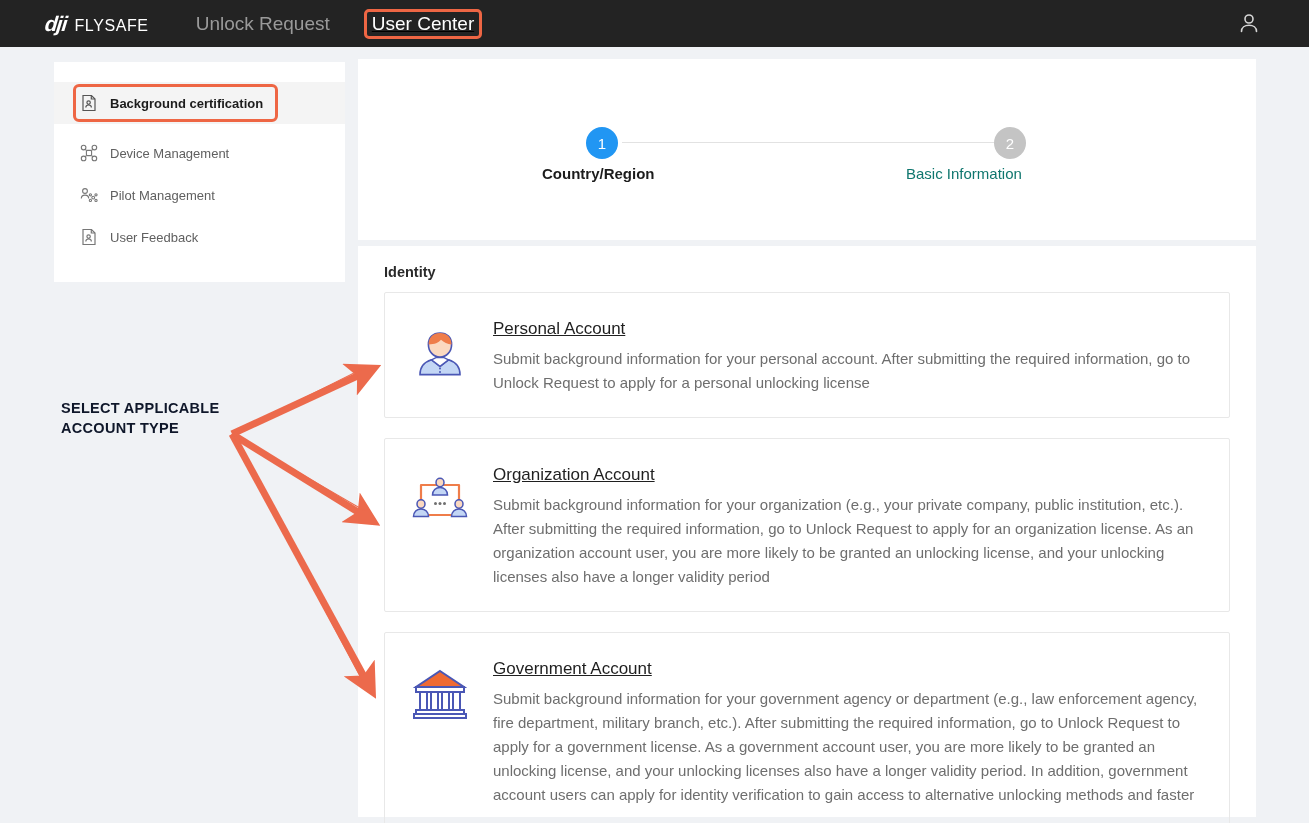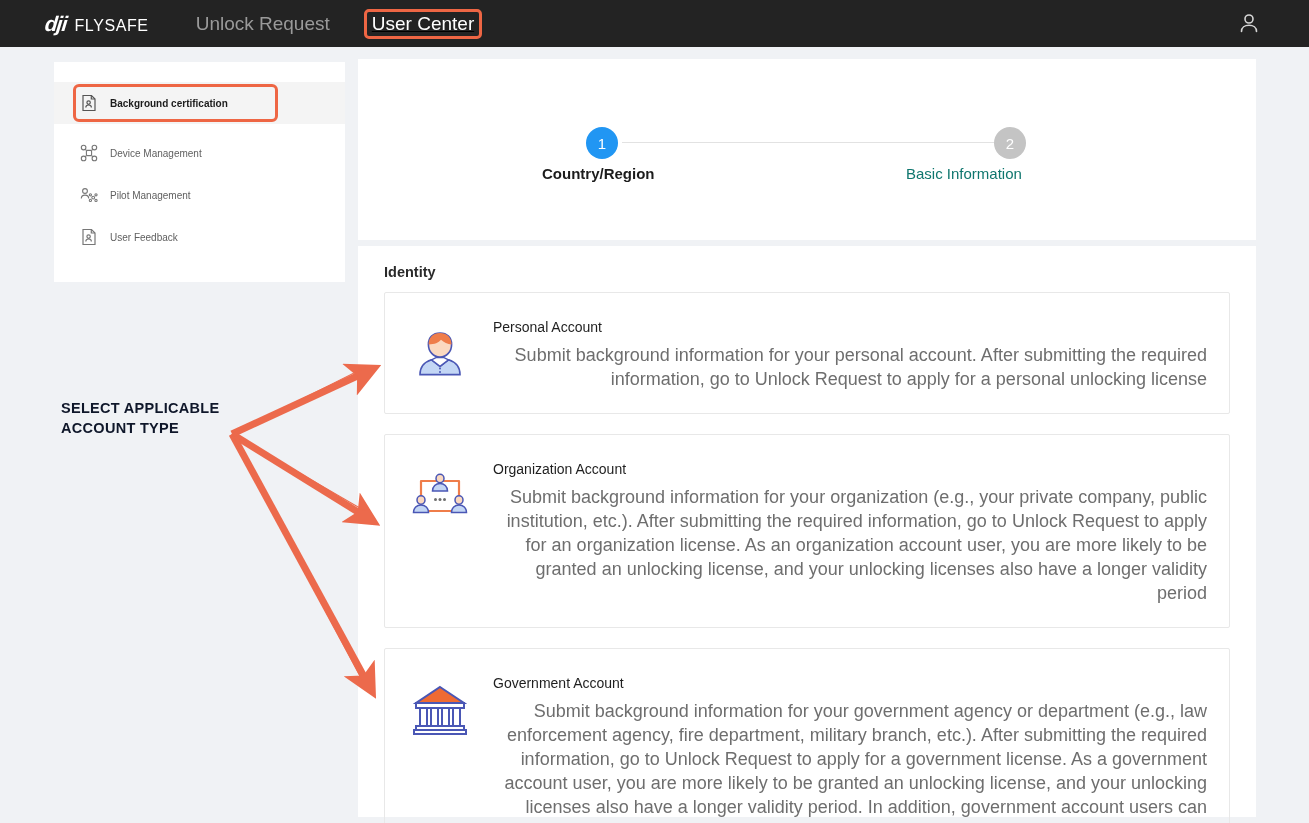--- a/index.html
+++ b/index.html
@@ -68,21 +68,21 @@
   .sidebar {
     position: absolute; left: 54px; top: 62px;
     width: 291px;
     background: #ffffff;
     padding: 20px 0 24px 0;
   }
   .side-item {
     display: flex; align-items: center;
     height: 42px;
     padding-left: 26px;
-    font-size: 10px;
+    font-size: 13px;
     color: #606060;
     cursor: pointer;
     position: relative;
   }
   .side-item .s-icon {
     width: 18px; height: 18px;
     margin-right: 12px;
     display: flex; align-items: center; justify-content: center;
     flex: 0 0 auto;
   }
@@ -158,29 +158,29 @@
   }
   .acct-icon {
     width: 66px; height: 66px;
     flex: 0 0 66px;
     margin-right: 20px;
     margin-top: 4px;
     display: flex; align-items: center; justify-content: center;
   }
   .acct-body { flex: 1 1 auto; padding-top: 2px; }
   .acct-title {
-    font-size: 14px;
+    font-size: 17px;
     color: #1f1f1f;
     margin-bottom: 8px;
+    text-decoration: underline;
   }
   .acct-desc {
-    font-size: 18px;
+    font-size: 15px;
     color: #6e6e6e;
     line-height: 24px;
-    text-align: right;
   }
 
   
   .annot-layer {
     position: absolute; left: 0; top: 0;
     width: 1309px; height: 823px;
     pointer-events: none;
   }
   .annot-text {
     position: absolute;

